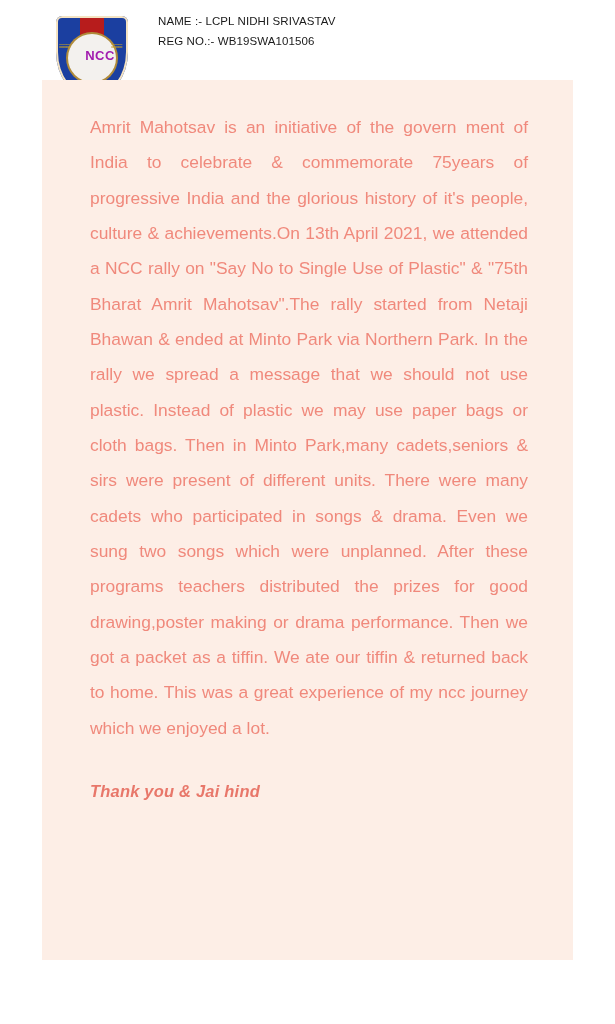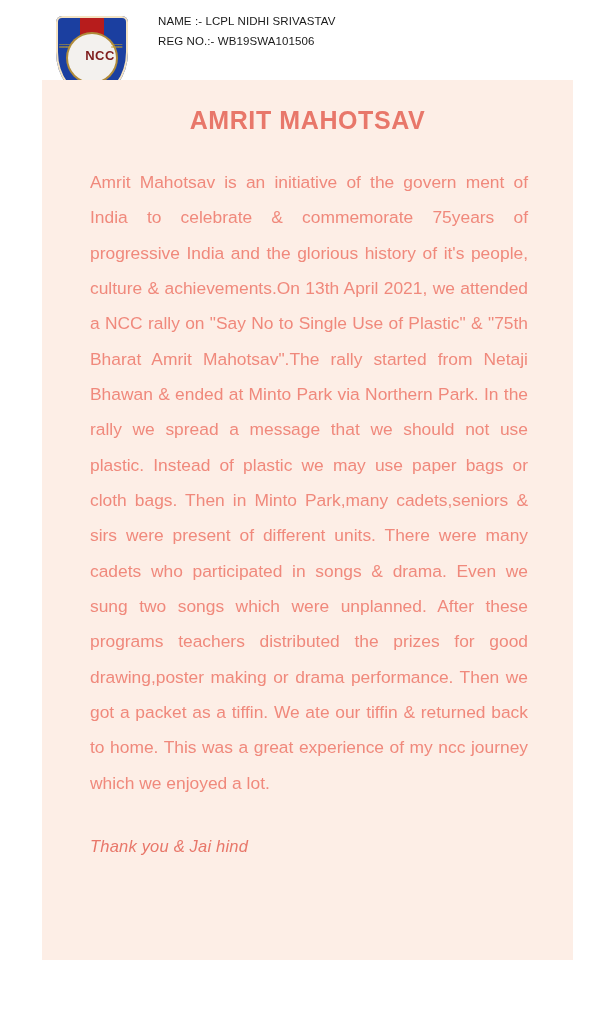--- a/index.html
+++ b/index.html
@@ -53,21 +53,21 @@
     box-shadow: 0 0 0 2px #b08b3a;
   }
   .crest-text {
     position: absolute;
     left: 24px;
     top: 36px;
     width: 64px;
     text-align: center;
     font-size: 13px;
     font-weight: bold;
-    color: #7f1d1d;
+    color: #a21caf;
     letter-spacing: 0.5px;
   }
   .crest-motifs-l, .crest-motifs-r {
     position: absolute;
     top: 30px;
     font-size: 8px;
     color: #c9a227;
     line-height: 1.15;
     letter-spacing: -1px;
   }
@@ -147,21 +147,21 @@
     text-justify: inter-word;
   }
   .body-text .quote-italic {
   }
 
   .signoff {
     margin: 0;
     padding: 36px 0 0 48px;
     color: #e8776a;
     font-size: 16.5px;
-    font-weight: normal;
+    font-weight: bold;
     font-style: italic;
     letter-spacing: 0.2px;
   }
 </style>
 </head>
 <body>
 
 <div class="header">
 
   <div class="crest">
@@ -179,19 +179,18 @@
 
   <div class="header-lines">
     <div>NAME :- LCPL NIDHI SRIVASTAV</div>
     <div>REG NO.:- WB19SWA101506</div>
   </div>
 
 </div>
 
 <div class="sheet">
 
-  <h1 class="doc-title">AMRIT MAHOTSAV</h1>
 
   <p class="body-text"><span>Amrit Mahotsav is an initiative of the govern ment of India to celebrate &amp; commemorate 75years of progressive India and the glorious history of it's people, culture &amp; achievements.On 13th April 2021, we attended a NCC rally on "</span><span class="quote-italic">Say No to Single Use of Plastic</span><span>" &amp; "</span><span class="quote-italic">75th Bharat Amrit Mahotsav</span><span>".The rally started from Netaji Bhawan &amp; ended at Minto Park via Northern Park. In the rally we spread a message that we should not use plastic. Instead of plastic we may use paper bags or cloth bags. Then in Minto Park,many cadets,seniors &amp; sirs were present of different units. There were many cadets who participated in songs &amp; drama. Even we sung two songs which were unplanned. After these programs teachers distributed the prizes for good drawing,poster making or drama performance. Then we got a packet as a tiffin. We ate our tiffin &amp; returned back to home. This was a great experience of my ncc journey which we enjoyed a lot.</span></p>
 
   <p class="signoff">Thank you &amp; Jai hind</p>
 
 </div>
 
 </body></html>

